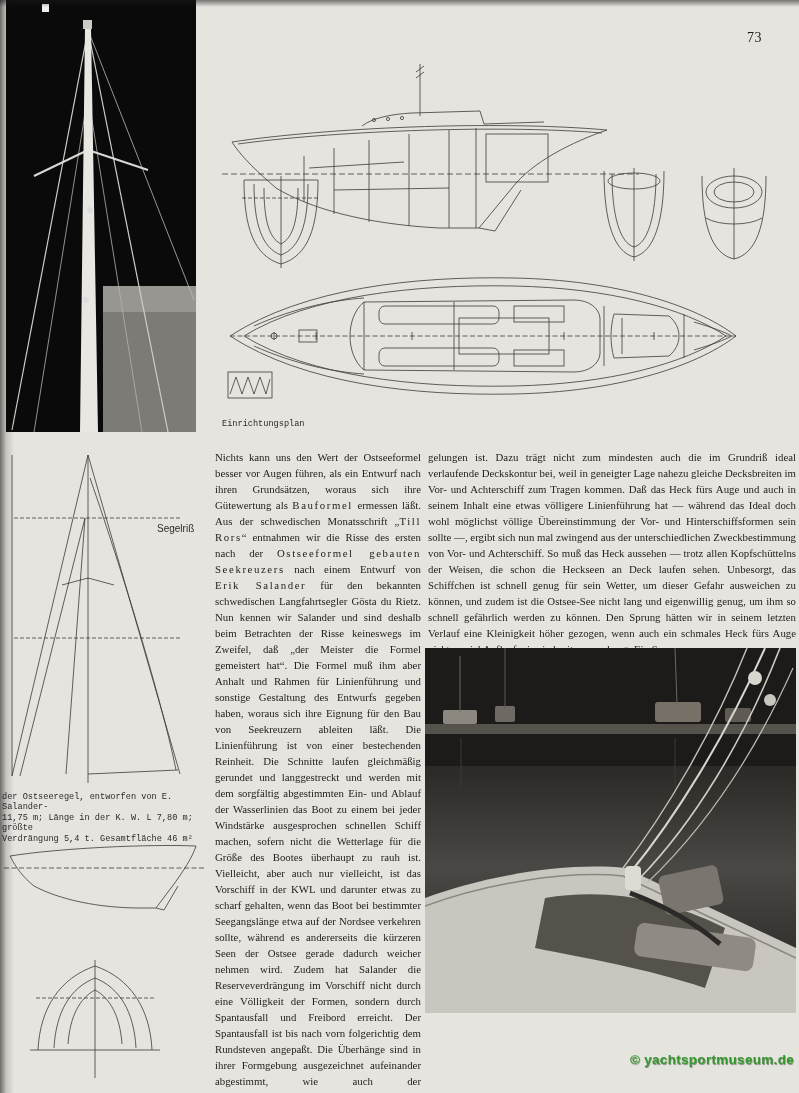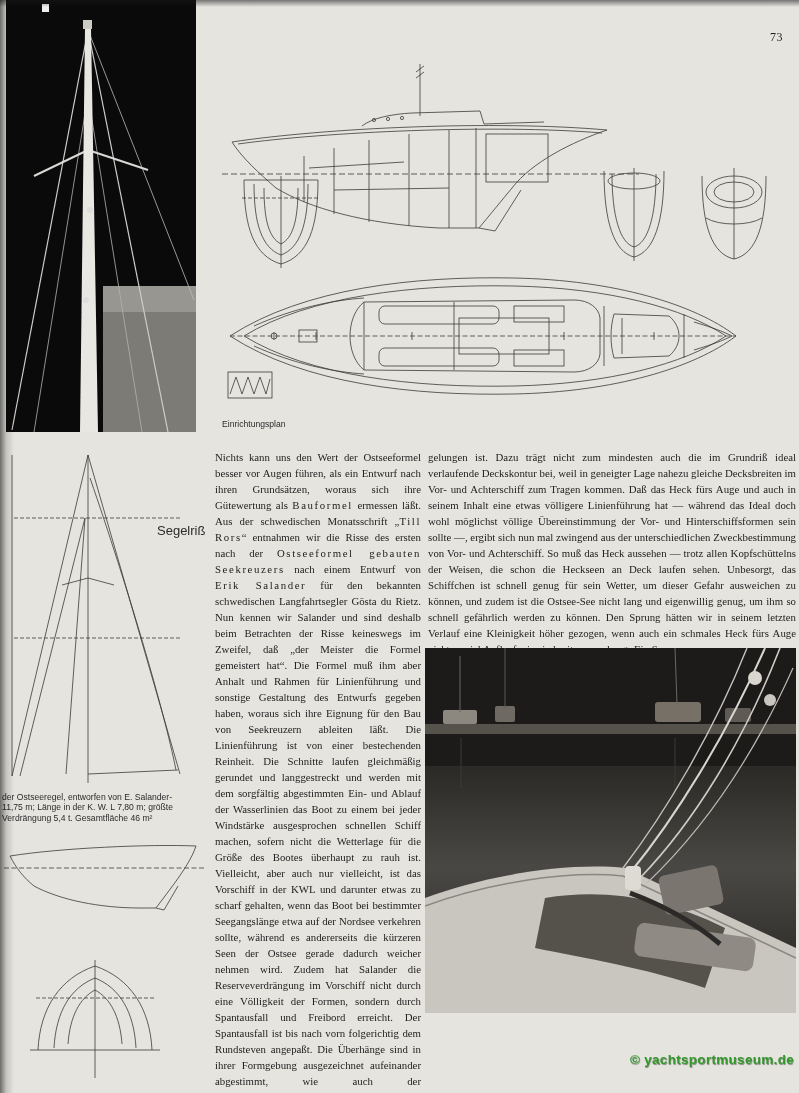--- a/index.html
+++ b/index.html
@@ -10,28 +10,28 @@
     overflow:hidden;
     font-family:"Liberation Serif", serif;
     color: var(--ink, #1f1f1f);
   }
   .edge-top { position:absolute; left:0; top:0; width:799px; height:7px;
     background:linear-gradient(rgba(25,25,25,.55), rgba(25,25,25,0)); z-index:9; }
   .edge-left { position:absolute; left:0; top:0; width:14px; height:1093px;
     background:linear-gradient(90deg, rgba(10,10,10,.55), rgba(10,10,10,.15) 45%, rgba(10,10,10,0)); z-index:9; }
   .photo { position:absolute; overflow:hidden; background:#0b0b0b; }
   svg { display:block; }
-  .page-number { position:absolute; top:30px; right:16px; font-size:12px; letter-spacing:.5px; }
-  .caption { position:absolute; font-family:Liberation Sans, sans-serif;
+  .page-number { position:absolute; top:30px; right:37px; font-size:14px; letter-spacing:.5px; }
+  .caption { position:absolute; font-family:Liberation Mono, monospace;
     font-size:8.6px; line-height:10.4px; color:#2b2b2b; }
   .body-col { position:absolute; text-align:justify; font-size:10.8px;
     line-height:16px; overflow-wrap:break-word; color:#222; }
   .gesperrt { letter-spacing:1.6px; }
   .segelriss { position:absolute; left:157px; top:523px; font-family:"Liberation Sans", sans-serif;
-    font-size:13px; color:#2b2b2b; }
+    font-size:10px; color:#2b2b2b; }
   .watermark { position:absolute; top:1052px; right:5px;
     font-family:"Liberation Sans", sans-serif; font-weight:bold; font-size:13.5px;
     color: var(--watermark-green, #35982e); letter-spacing:.3px;
     text-shadow:.6px .6px .8px rgba(0,30,0,.45);margin-left:31px; }
   .drawing { position:absolute; }
   .drawing path, .drawing line, .drawing polyline, .drawing rect, .drawing circle, .drawing ellipse
     { stroke:#3c3a36; fill:none; stroke-width:.8; }
 </style>
 </head>
 <body>

